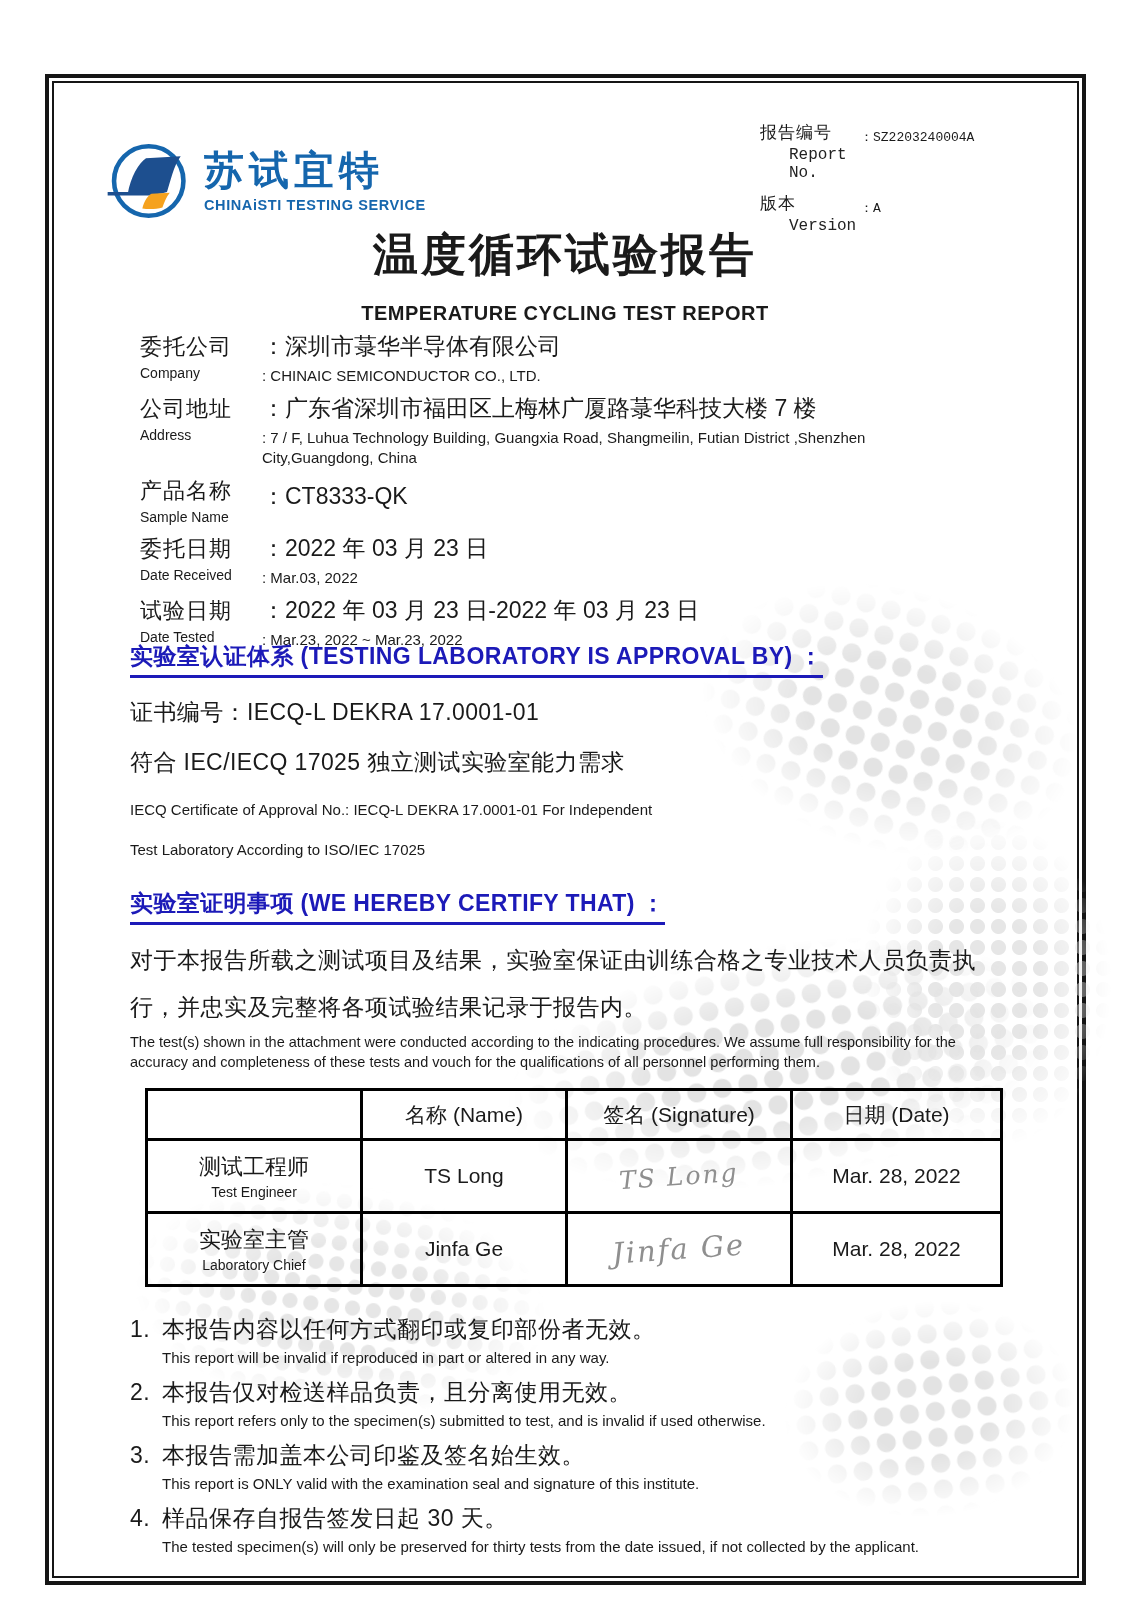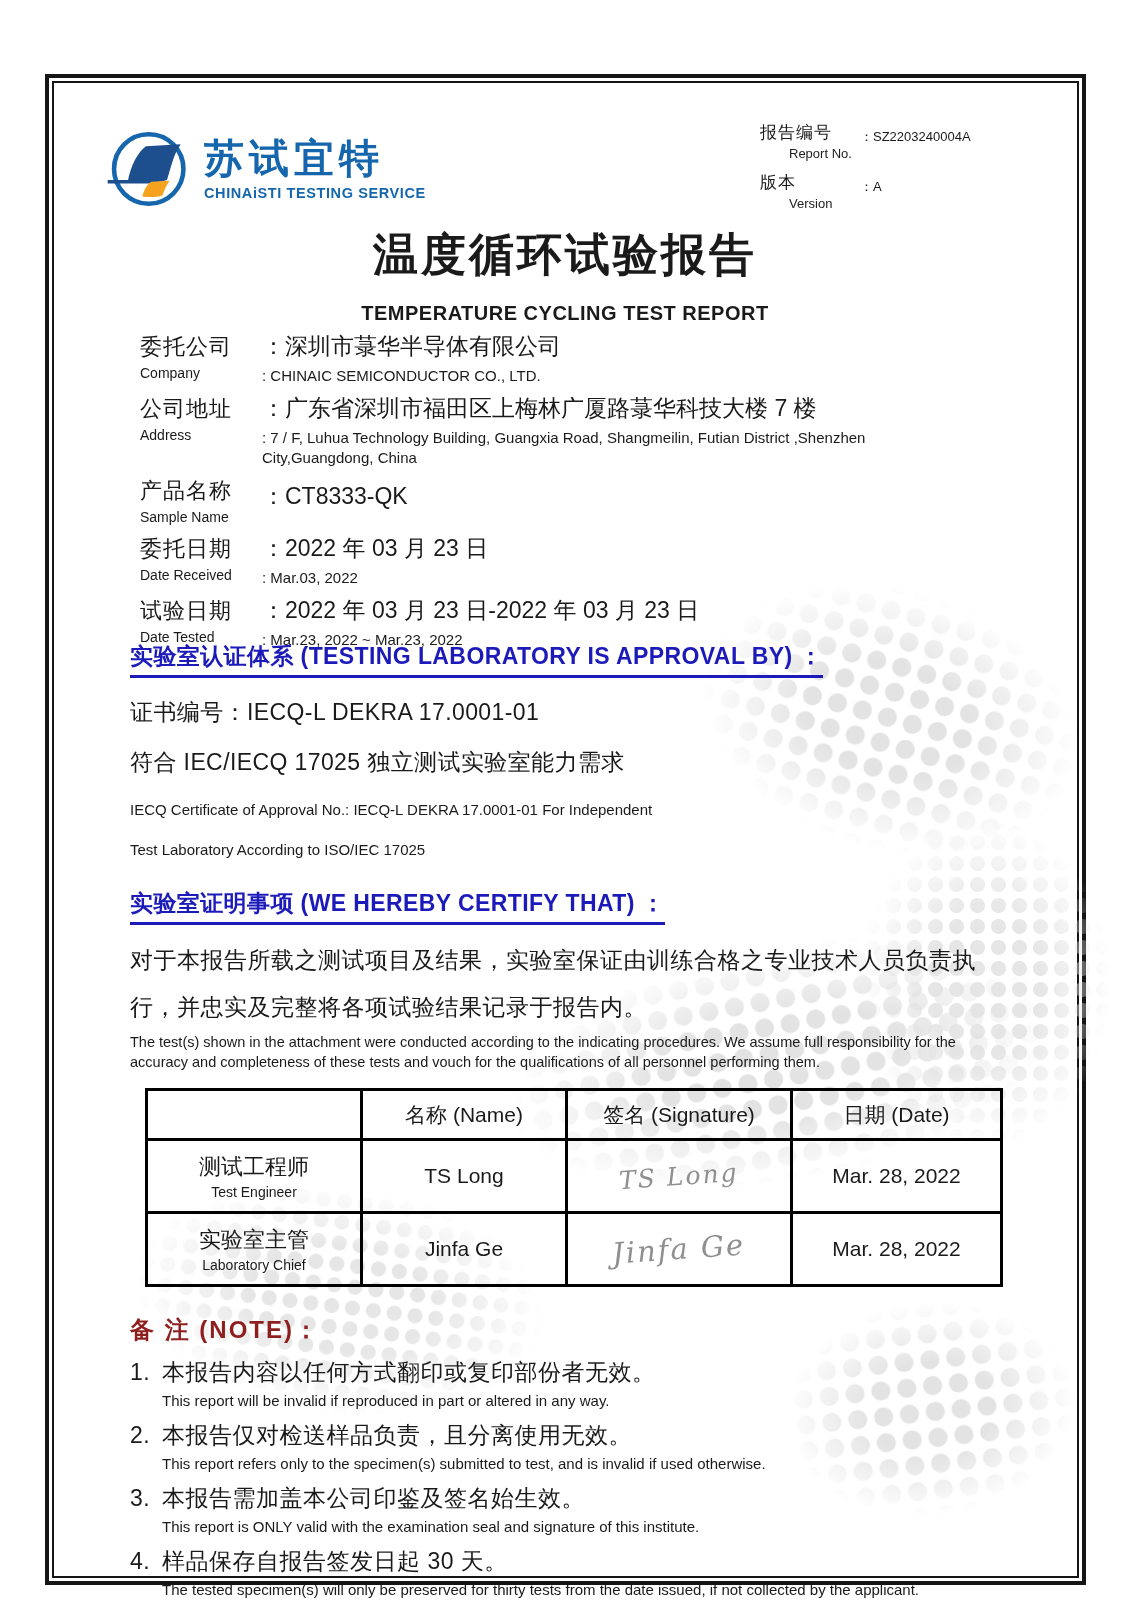--- a/index.html
+++ b/index.html
@@ -19,24 +19,24 @@
   .halftone.big { background-image: radial-gradient(circle, #e3e3e3 9px, rgba(227,227,227,0) 10px); background-size: 26px 26px; }
 
   .content { position:absolute; left:0; top:0; width:1130px; height:1600px; z-index:2; }
 
   
   .header { position:absolute; left:100px; top:88px; right:70px; display:flex; justify-content:space-between; }
   .logo-wrap { display:flex; align-items:center; gap:12px; }
   .brand-cn { font-size:40px; font-weight:bold; color:#1566ad; letter-spacing:5px; line-height:1; }
   .brand-en { font-size:14.5px; font-weight:bold; color:#1566ad; letter-spacing:0.6px; margin-top:7px; }
   .report-block { width:300px; padding-top:4px; }
-  .report-row { display:flex; margin-bottom:10px; }
+  .report-row { display:flex; margin-bottom:10px;font-family:Liberation Mono, monospace; }
   .report-labels { width:100px; }
   .rl-cn { font-size:17px; letter-spacing:1px; }
-  .rl-en { font-size:13px; color:#222; margin-top:2px;padding-left:29px; }
+  .rl-en { font-size:16px; color:#222; margin-top:2px;padding-left:29px; }
   .report-value { font-size:13px; padding-top:7px; }
 
   
   .title-wrap { position:absolute; left:0; right:0; top:196px; text-align:center; }
   .title-cn { font-size:45px; font-weight:bold; letter-spacing:3px; }
   .title-en { font-size:20px; font-weight:bold; letter-spacing:0.5px; margin-top:17px; }
 
   
   .info { position:absolute; left:140px; top:303px; width:830px; }
   .info-row { display:flex; margin-bottom:9px; }
@@ -225,21 +225,20 @@
             <div class="role-en">Laboratory Chief</div>
           </td>
           <td class="cell-name">Jinfa Ge</td>
           <td><span class="sig" style="font-size:29px;">Jinfa Ge</span></td>
           <td class="cell-date">Mar. 28, 2022</td>
         </tr>
       </tbody>
         </table>
 
       <div class="note">
-        <div class="note-heading">备 注 (NOTE)：</div>
 
         <div class="note-item">
           <div class="ni-cn"><span class="num">1.</span><span>本报告内容以任何方式翻印或复印部份者无效。</span></div>
           <div class="ni-en">This report will be invalid if reproduced in part or altered in any way.</div>
         </div>
 
         <div class="note-item">
           <div class="ni-cn"><span class="num">2.</span><span>本报告仅对检送样品负责，且分离使用无效。</span></div>
           <div class="ni-en">This report refers only to the specimen(s) submitted to test, and is invalid if used otherwise.</div>
         </div>

